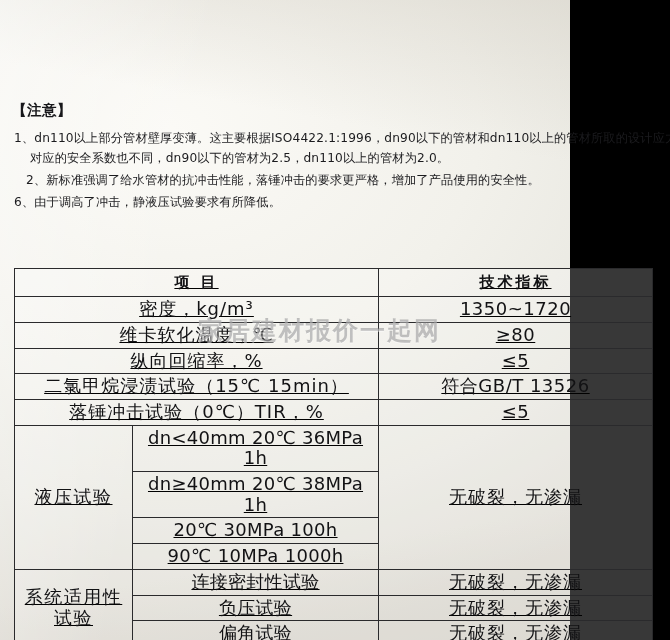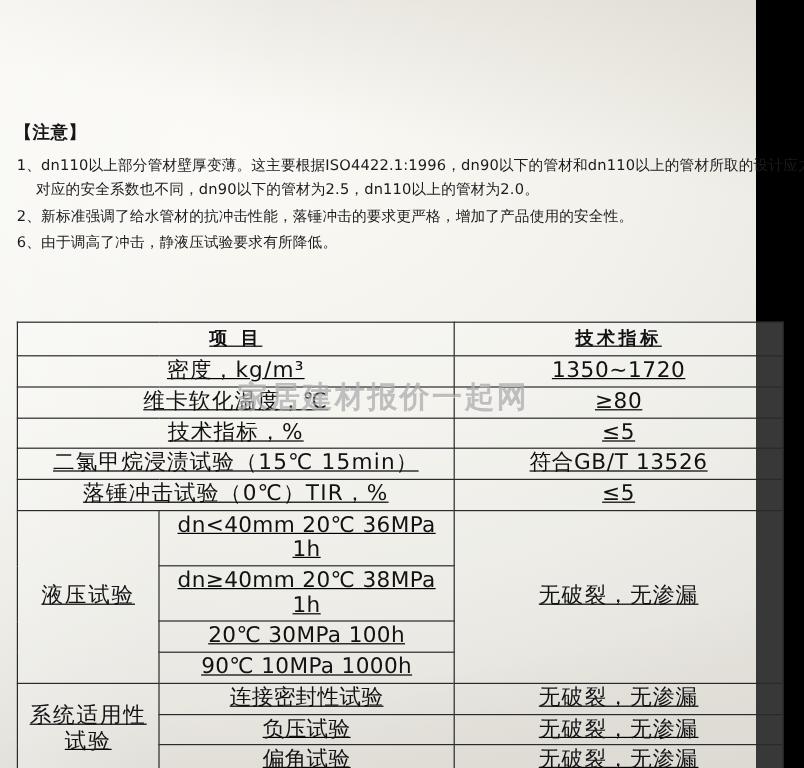--- a/index.html
+++ b/index.html
@@ -9,21 +9,21 @@
   body {
     width: 670px;
     height: 640px;
     background: #000;
     font-family: "DejaVu Sans", "Liberation Sans", sans-serif;
     overflow: hidden;
   }
   #page {
     position: absolute;
     left: 0; top: 0;
-    width: 630px;
+    width: 570px;
     height: 640px;
     background:
       radial-gradient(ellipse 120% 80% at 30% 20%, #fbfaf6 0%, #f2f1eb 45%, #e8e7e0 75%, #dedbd3 100%);
   }
   
   #page::before {
     content: "";
     position: absolute;
     left: 0; top: 0; right: 0; bottom: 0;
     background:
@@ -52,21 +52,21 @@
 
   .notice-line {
     position: absolute;
     font-size: 12.2px;
     color: #1b1b1e;
     white-space: nowrap;
     letter-spacing: 0.15px;
   }
   #nl1 { left: 14px; top: 130px; }
   #nl1b { left: 30px; top: 150px; }
-  #nl2 { left: 14px; top: 172px; }
+  #nl2 { left: 26px; top: 172px; }
   #nl3 { left: 14px; top: 194px; }
 
   
   #tbl {
     position: absolute;
     left: 14px;
     top: 268px;
     width: 638px;
     border-collapse: collapse;
     table-layout: fixed;
@@ -157,21 +157,21 @@
           <td class="lab-cell" colspan="2">密度，kg/m³</td>
           <td class="val-cell">1350~1720</td>
         </tr>
 
         <tr class="rowh">
           <td class="lab-cell" colspan="2">维卡软化温度，℃</td>
           <td class="val-cell">≥80</td>
         </tr>
 
         <tr class="rowh">
-          <td class="lab-cell" colspan="2">技术指标，%</td>
+          <td class="lab-cell" colspan="2">纵向回缩率，%</td>
           <td class="val-cell">≤5</td>
         </tr>
 
         <tr class="rowh">
           <td class="lab-cell" colspan="2">二氯甲烷浸渍试验（15℃ 15min）</td>
           <td class="val-cell">符合GB/T 13526</td>
         </tr>
 
         <tr class="rowh">
           <td class="lab-cell" colspan="2">落锤冲击试验（0℃）TIR，%</td>

